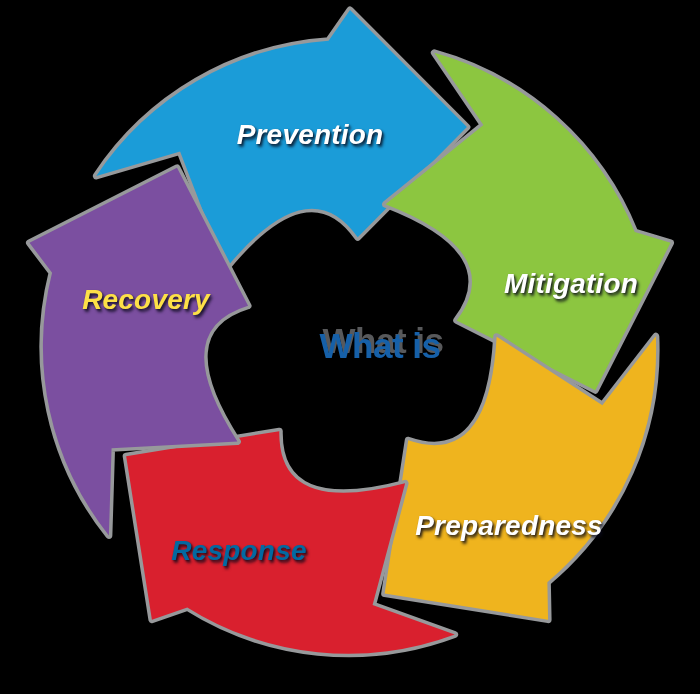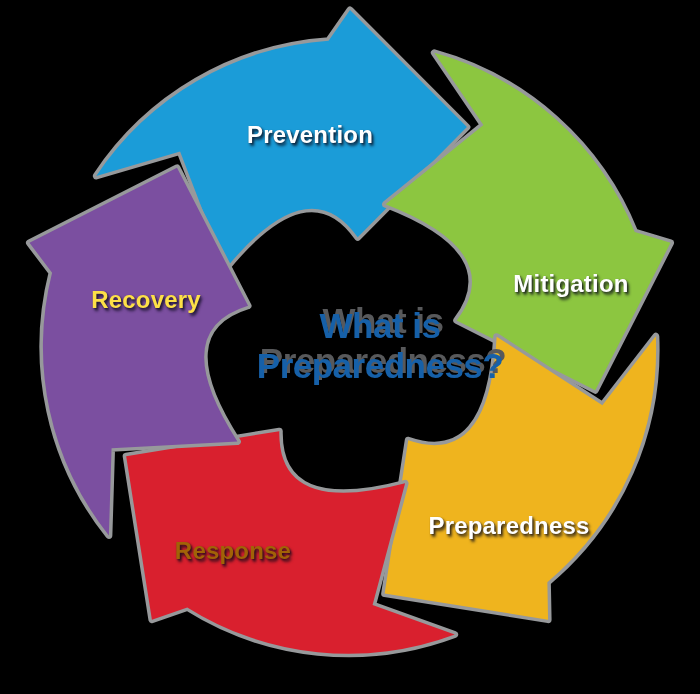--- a/index.html
+++ b/index.html
@@ -23,25 +23,26 @@
   .arrow-path {
     stroke-width: 7px;
     stroke-linejoin: round;
     paint-order: stroke fill;
   }
   .arrow-label {
     position: absolute;
     transform: translate(-50%, -50%);
     color: #ffffff;
     font-weight: bold;
-    font-size: 24px;
+    font-size: 28px;
     letter-spacing: 0.2px;
     white-space: nowrap;
     text-shadow: 2px 3px 3px rgba(8, 8, 24, 0.70), 1px 1px 2px rgba(8, 8, 24, 0.55);
     z-index: 3;
+    font-style: italic;
   }
   .center-title {
     position: absolute;
     left: 352px;
     top: 346px;
     transform: translate(-50%, -50%);
     text-align: center;
     font-weight: bold;
     font-size: 35px;
     line-height: 40px;
@@ -63,22 +64,21 @@
         <path d="M 96.3 175.9 A 303 303 0 0 1 328.6 40.7 L 350 10 L 466.9 127.1 L 357.7 237.3 Q 308.5 167 225.3 269.1 L 180.1 151.5 Z" transform="rotate(144 350 347)" fill="#efb41e" stroke="#97999b" class="arrow-path"></path>
         <path d="M 96.3 175.9 A 303 303 0 0 1 328.6 40.7 L 350 10 L 466.9 127.1 L 357.7 237.3 Q 308.5 167 225.3 269.1 L 180.1 151.5 Z" transform="rotate(216 350 347)" fill="#d9202e" stroke="#97999b" class="arrow-path"></path>
         <path d="M 96.3 175.9 A 303 303 0 0 1 328.6 40.7 L 350 10 L 466.9 127.1 L 357.7 237.3 Q 308.5 167 225.3 269.1 L 180.1 151.5 Z" transform="rotate(288 350 347)" fill="#7b4fa0" stroke="#97999b" class="arrow-path"></path>
       </g>
   </svg>
 
   <div id="labels-layer">
       <div class="arrow-label" style="left: 310px; top: 135px; color: rgb(255, 255, 255);">Prevention</div>
       <div class="arrow-label" style="left: 571px; top: 284px; color: rgb(255, 255, 255);">Mitigation</div>
       <div class="arrow-label" style="left: 509px; top: 526px; color: rgb(255, 255, 255);">Preparedness</div>
-      <div class="arrow-label" style="left: 233px; top: 551px; color: #a16207;">Response</div>
+      <div class="arrow-label" style="left: 239px; top: 551px; color: #0369a1;">Response</div>
       <div class="arrow-label" style="left: 146px; top: 300px; color: #fde047;">Recovery</div>
     </div>
 
   <div class="center-title" style="color: rgb(22, 96, 168); text-shadow: rgb(88, 89, 91) 3px -5px 0px;">
     <div>What is</div>
-    <div>Preparedness?</div>
   </div>
 
 </div>
 
 </body></html>

